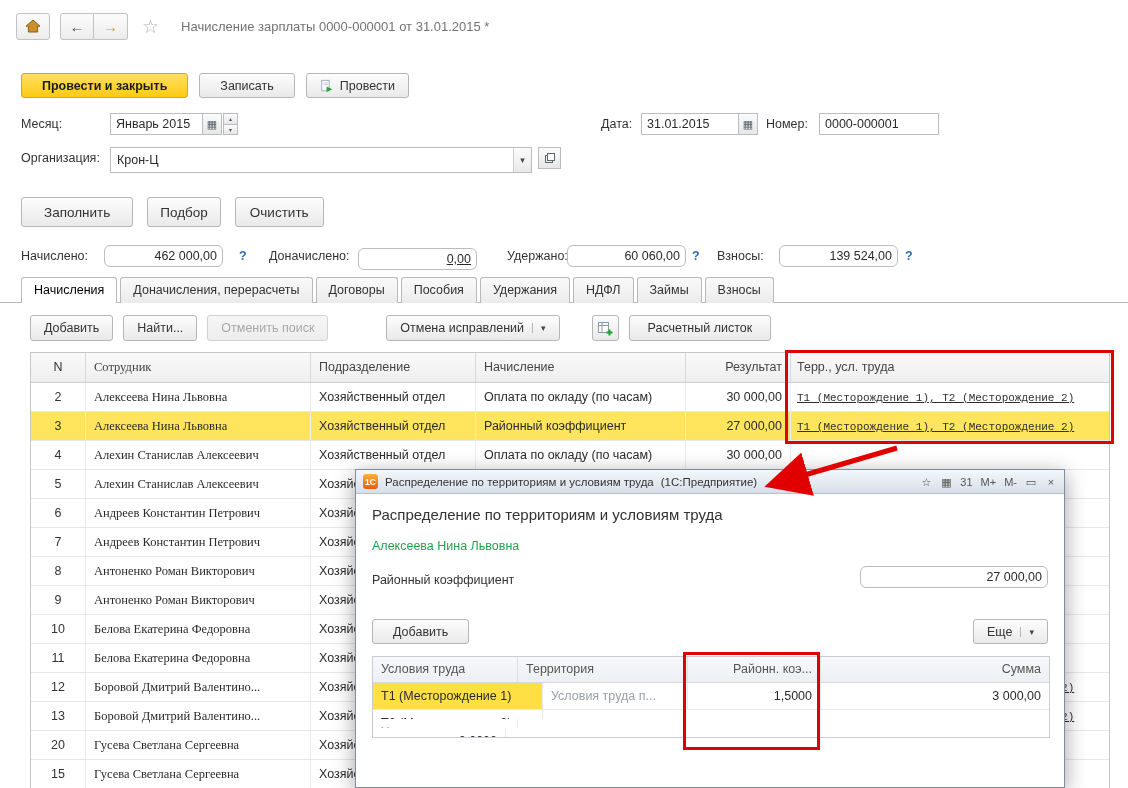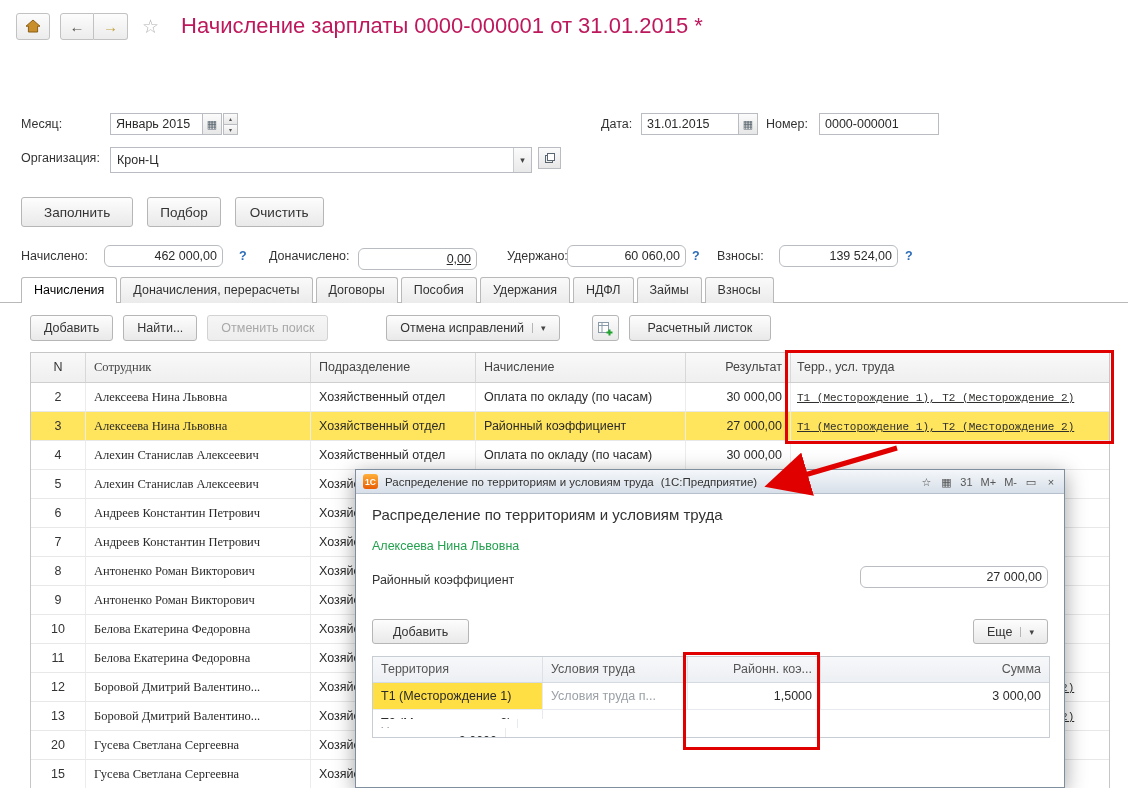--- a/index.html
+++ b/index.html
@@ -9,21 +9,21 @@
 
   
   .topbar { position:absolute; left:16px; top:12px; height:28px; display:flex; align-items:center; }
   .navbtn { height:27px; min-width:34px; display:flex; align-items:center; justify-content:center;
             border:1px solid #c2c2c2; border-radius:3px; background:linear-gradient(#fcfcfc,#ececec);
             font-size:15px; font-weight:bold; color:#55524a; cursor:pointer; }
   .navpair { display:flex; margin-left:10px; }
   .navpair .navbtn:first-child { border-radius:3px 0 0 3px; }
   .navpair .navbtn:last-child  { border-radius:0 3px 3px 0; border-left:none; color:#c2a33c; }
   .fav { margin-left:14px; font-size:19px; color:#b3b3b3; cursor:pointer; }
-  .doc-title { margin-left:22px; font-size:22px; color:#be185d; white-space:nowrap; }
+  .doc-title { margin-left:22px; font-size:13px; color:#737373; white-space:nowrap; }
 
   
   .btn { display:inline-flex; align-items:center; justify-content:center; height:25px; padding:0 13px;
          background:linear-gradient(#fdfdfd,#e9e9e9); border:1px solid #b6b6b6; border-radius:3px;
          font-size:12.5px; color:#333; cursor:pointer; white-space:nowrap; }
   .btn-primary { background:linear-gradient(#ffe160,#fdc913); border-color:#d8a51c; font-weight:bold; color:#1c1c1c; }
   .btn.disabled { color:#a8a8a8; background:linear-gradient(#f6f6f6,#ededed); border-color:#d2d2d2; cursor:default; }
   .btn-big { height:30px; font-size:13.5px; }
   .caret { margin-left:8px; padding-left:8px; border-left:1px solid #b6b6b6; font-size:9px; color:#444; }
   .cmdbar { position:absolute; left:21px; top:73px; display:flex; gap:11px; align-items:center; }
@@ -134,20 +134,35 @@
           <span>←</span>
         </div>
       <div class="navbtn">
           <span>→</span>
         </div>
     </div>
     <div class="fav">☆</div>
     <div class="doc-title">Начисление зарплаты 0000-000001 от 31.01.2015 *</div>
   </div>
 
+  <div class="cmdbar">
+    <div class="btn btn-primary" style="padding:0 20px;">Провести и закрыть</div>
+    <div class="btn" style="padding:0 20px;">Записать</div>
+    <div class="btn">
+      <span class="icon-in-btn">
+        <svg width="14" height="14" viewBox="0 0 16 16">
+            <rect x="2" y="1.5" width="8.5" height="12" fill="#fff" stroke="#97a6b2"></rect>
+            <line x1="4" y1="4.5" x2="9" y2="4.5" stroke="#b9c4cc"></line>
+            <line x1="4" y1="6.5" x2="9" y2="6.5" stroke="#b9c4cc"></line>
+            <path d="M7.5 8.5 l6.5 3.2 -6.5 3.2 z" fill="#27a22e"></path>
+          </svg>
+      </span>
+      <span>Провести</span>
+    </div>
+  </div>
 
   <div class="lbl" style="left:21px; top:113px;">Месяц:</div>
   <div class="inp" style="left:110px; top:113px; width:93px;">Январь 2015</div>
   <div class="minibtn" style="left:202px; top:113px;">
       <span>▦</span>
     </div>
   <div class="spinner" style="left:223px; top:113px;">
     <span>▴</span>
     <span>▾</span>
   </div>
@@ -378,22 +393,22 @@
     <div class="dlg-emp">Алексеева Нина Львовна</div>
     <div class="dlg-coef-lbl">Районный коэффициент</div>
     <div class="inp num dlg-coef-inp">27 000,00</div>
     <div class="btn dlg-add" style="padding:0 20px;">Добавить</div>
     <div class="btn dlg-more">
       <span>Еще</span>
       <span class="caret">▾</span>
     </div>
     <div class="dlg-table">
       <div class="dhead">
+          <div class="dhcell dcol1">Условия труда</div>
           <div class="dhcell dcol0">Территория</div>
-          <div class="dhcell dcol1">Условия труда</div>
           <div class="dhcell dcol2">Районн. коэ...</div>
           <div class="dhcell dcol3">Сумма</div>
         </div>
       <div>
           <div class="drow">
             <div class="dcell dcol0 selected-cell">Т1 (Месторождение 1)</div>
             <div class="dcell dcol1 cond">Условия труда п...</div>
             <div class="dcell dcol2">1,5000</div>
             <div class="dcell dcol3">3 000,00</div>
           </div>

